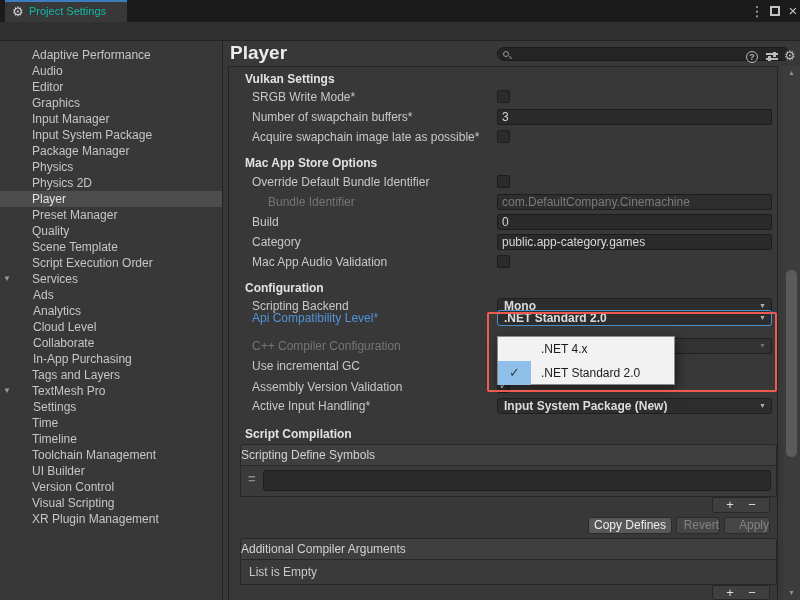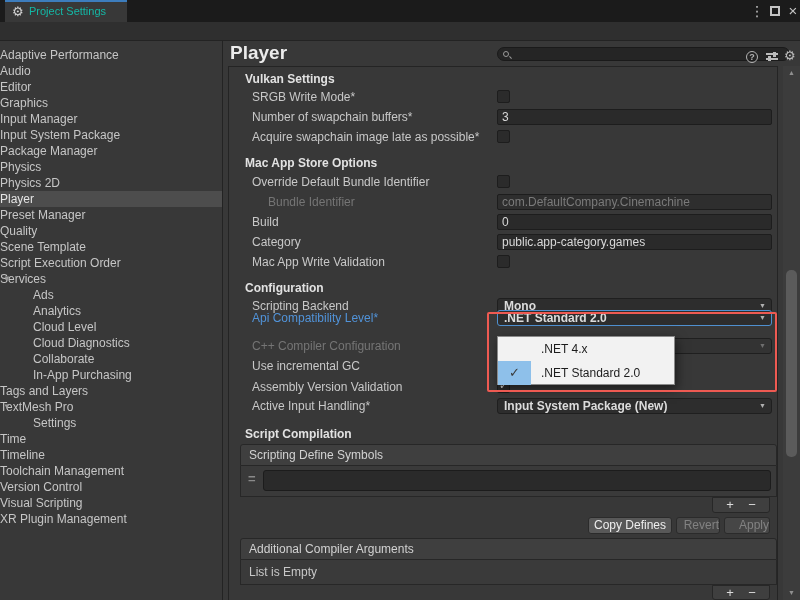--- a/index.html
+++ b/index.html
@@ -27,21 +27,21 @@
   #toolbar { position:absolute; left:0; top:22px; width:800px; height:19px; background:#2f2f2f; border-bottom:1px solid #232323; }
   #searchbox { position:absolute; left:497px; top:25px; width:293px; height:14px; background:#252525;
                border:1px solid #1a1a1a; border-radius:7px; }
   #searchbox input { position:absolute; left:16px; top:0; width:270px; height:12px; background:transparent; border:none; outline:none; color:#d8d8d8; font-size:11px; font-family:inherit; }
   .mag { position:absolute; left:5px; top:3px; width:6px; height:6px; border:1px solid #9a9a9a; border-radius:50%; }
   .mag::after { content:""; position:absolute; left:5px; top:5px; width:3px; height:1px; background:#9a9a9a; transform:rotate(45deg); }
 
   
   #sidebar { position:absolute; left:0; top:41px; width:223px; height:559px; background:#383838; border-right:1px solid #232323; }
   #side-list { position:absolute; left:0; top:6px; width:222px; }
-  .side-item { position:relative; height:16px; line-height:16px; padding-left:0; color:#c6c6c6; white-space:nowrap; cursor:default; }
+  .side-item { position:relative; height:16px; line-height:16px; padding-left:32px; color:#c6c6c6; white-space:nowrap; cursor:default; }
   .side-item.child { padding-left:33px; }
   .side-item.selected { background:#4d4d4d; color:#e4e4e4; }
   .fold { position:absolute; left:3px; top:0; font-size:8px; color:#9a9a9a; line-height:16px; }
 
   
   #page-title { position:absolute; left:230px; top:42px; font-size:19px; font-weight:bold; color:#ececec; }
   #help-icon { position:absolute; left:746px; top:51px; width:12px; height:12px; border:1px solid #b4b4b4; border-radius:50%;
                font-size:9px; font-weight:bold; color:#b4b4b4; text-align:center; line-height:11px; }
   #presets-icon { position:absolute; left:766px; top:52px; width:12px; height:10px; }
   #presets-icon i { position:absolute; left:0; width:12px; height:2px; background:#bcbcbc; }
@@ -70,21 +70,21 @@
 
   .dd { position:absolute; left:497px; top:2px; width:275px; height:16px; background:#2d2d2d; border:1px solid #1f1f1f; border-radius:3px; cursor:default; }
   .dd .ddtext { position:absolute; left:6px; top:0; line-height:14px; color:#dcdcdc; white-space:nowrap;font-weight:bold; }
   .dd .ddarrow { position:absolute; right:5px; top:3px; font-size:7px; color:#b0b0b0; line-height:8px; }
   .dd.focused { border-color:#4f90d0; }
   .dd.disabled { background:#333333; }
   .dd.disabled .ddarrow { color:#6e6e6e; }
 
   
   .listbox-h { position:absolute; left:240px; width:537px; height:22px; background:#3f3f3f; border:1px solid #272727;
-               border-radius:3px 3px 0 0; line-height:20px; padding-left:8px; color:#d2d2d2; }
+               border-radius:3px 3px 0 0; line-height:20px; color:#d2d2d2; }
   .listbox-b { position:absolute; left:240px; width:537px; border:1px solid #272727; border-top:none; background:#3a3a3a; }
   .drag-handle { position:absolute; left:7px; top:5px; color:#8a8a8a; font-size:13px; font-weight:bold; }
   #define-input { position:absolute; left:22px; top:4px; width:508px; height:21px; background:#2a2a2a; border:1px solid #1c1c1c;
                   border-radius:3px; color:#d8d8d8; font-family:inherit; font-size:12px; padding:0 5px; outline:none; }
   .list-footer { position:absolute; left:712px; width:58px; height:16px; background:#3f3f3f; border:1px solid #272727;
                  border-radius:0 0 3px 3px; text-align:center; }
   .list-footer span { display:inline-block; width:22px; color:#dcdcdc; font-size:13px; line-height:14px; cursor:default; }
 
   .btn { position:absolute; height:17px; background:#585858; border:1px solid #2b2b2b; border-radius:3px;
          color:#eeeeee; font-size:12px; text-align:center; line-height:15px; cursor:default; }
@@ -143,32 +143,32 @@
     <div class="side-item">Quality</div>
     <div class="side-item">Scene Template</div>
     <div class="side-item">Script Execution Order</div>
     <div class="side-item">
       <span class="fold">▼</span>
       <span>Services</span>
     </div>
     <div class="side-item child">Ads</div>
     <div class="side-item child">Analytics</div>
     <div class="side-item child">Cloud Level</div>
-    <div class="side-item child">Cloud Diagnostics</div>
     <div class="side-item child">Collaborate</div>
     <div class="side-item child">In-App Purchasing</div>
     <div class="side-item">Tags and Layers</div>
     <div class="side-item">
       <span class="fold">▼</span>
       <span>TextMesh Pro</span>
     </div>
     <div class="side-item child">Settings</div>
     <div class="side-item">Time</div>
     <div class="side-item">Timeline</div>
     <div class="side-item">Toolchain Management</div>
+    <div class="side-item">UI Builder</div>
     <div class="side-item">Version Control</div>
     <div class="side-item">Visual Scripting</div>
     <div class="side-item">XR Plugin Management</div>
   </div>
 </div>
 
 <div id="page-title">Player</div>
 <div id="help-icon">?</div>
 <div id="presets-icon">
     <i></i>
@@ -205,21 +205,21 @@
 </div>
 <div class="row" style="top:212px">
   <span class="lbl">Build</span>
   <input class="tf" value="0" style="">
 </div>
 <div class="row" style="top:232px">
   <span class="lbl">Category</span>
   <input class="tf" value="public.app-category.games" style="">
 </div>
 <div class="row" style="top:252px">
-  <span class="lbl">Mac App Write Validation</span>
+  <span class="lbl">Mac App Audio Validation</span>
   <span class="cb"></span>
 </div>
 
 <div class="sect" style="top:281px">Configuration</div>
 <div class="row" style="top:296px">
   <span class="lbl">Scripting Backend</span>
   <span class="dd">
     <span class="ddtext">Mono</span>
     <span class="ddarrow">▼</span>
   </span>

